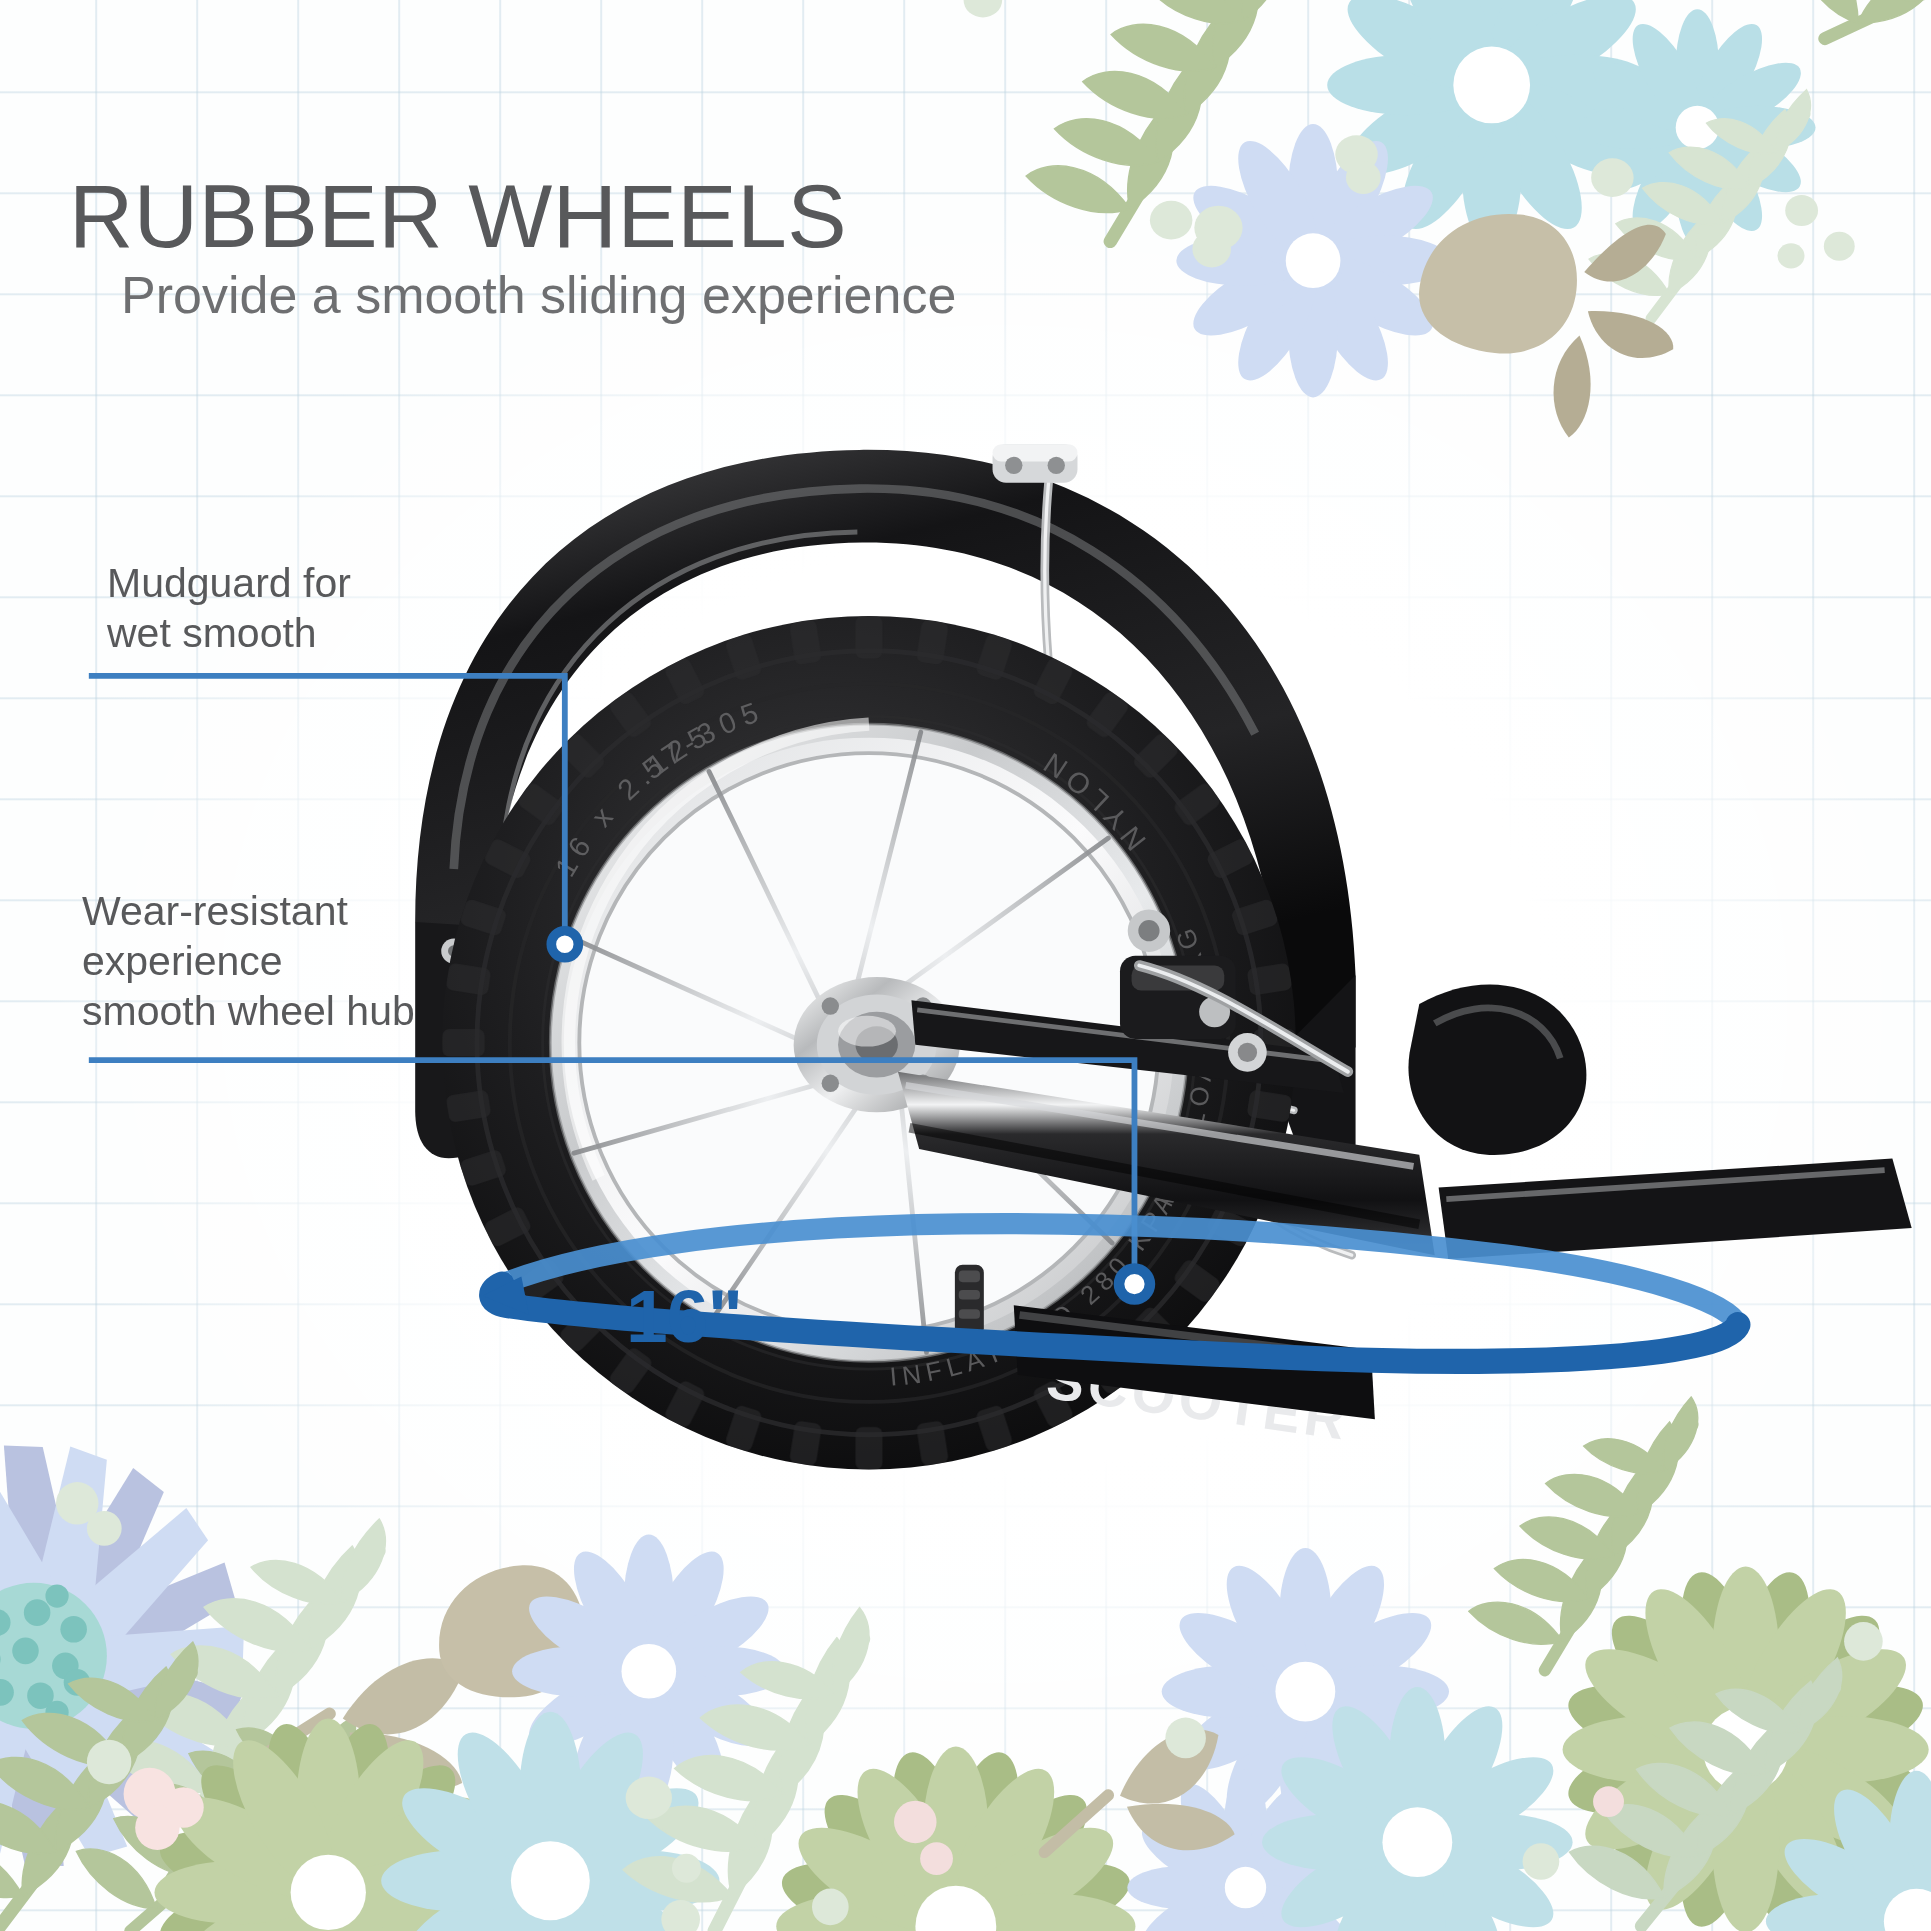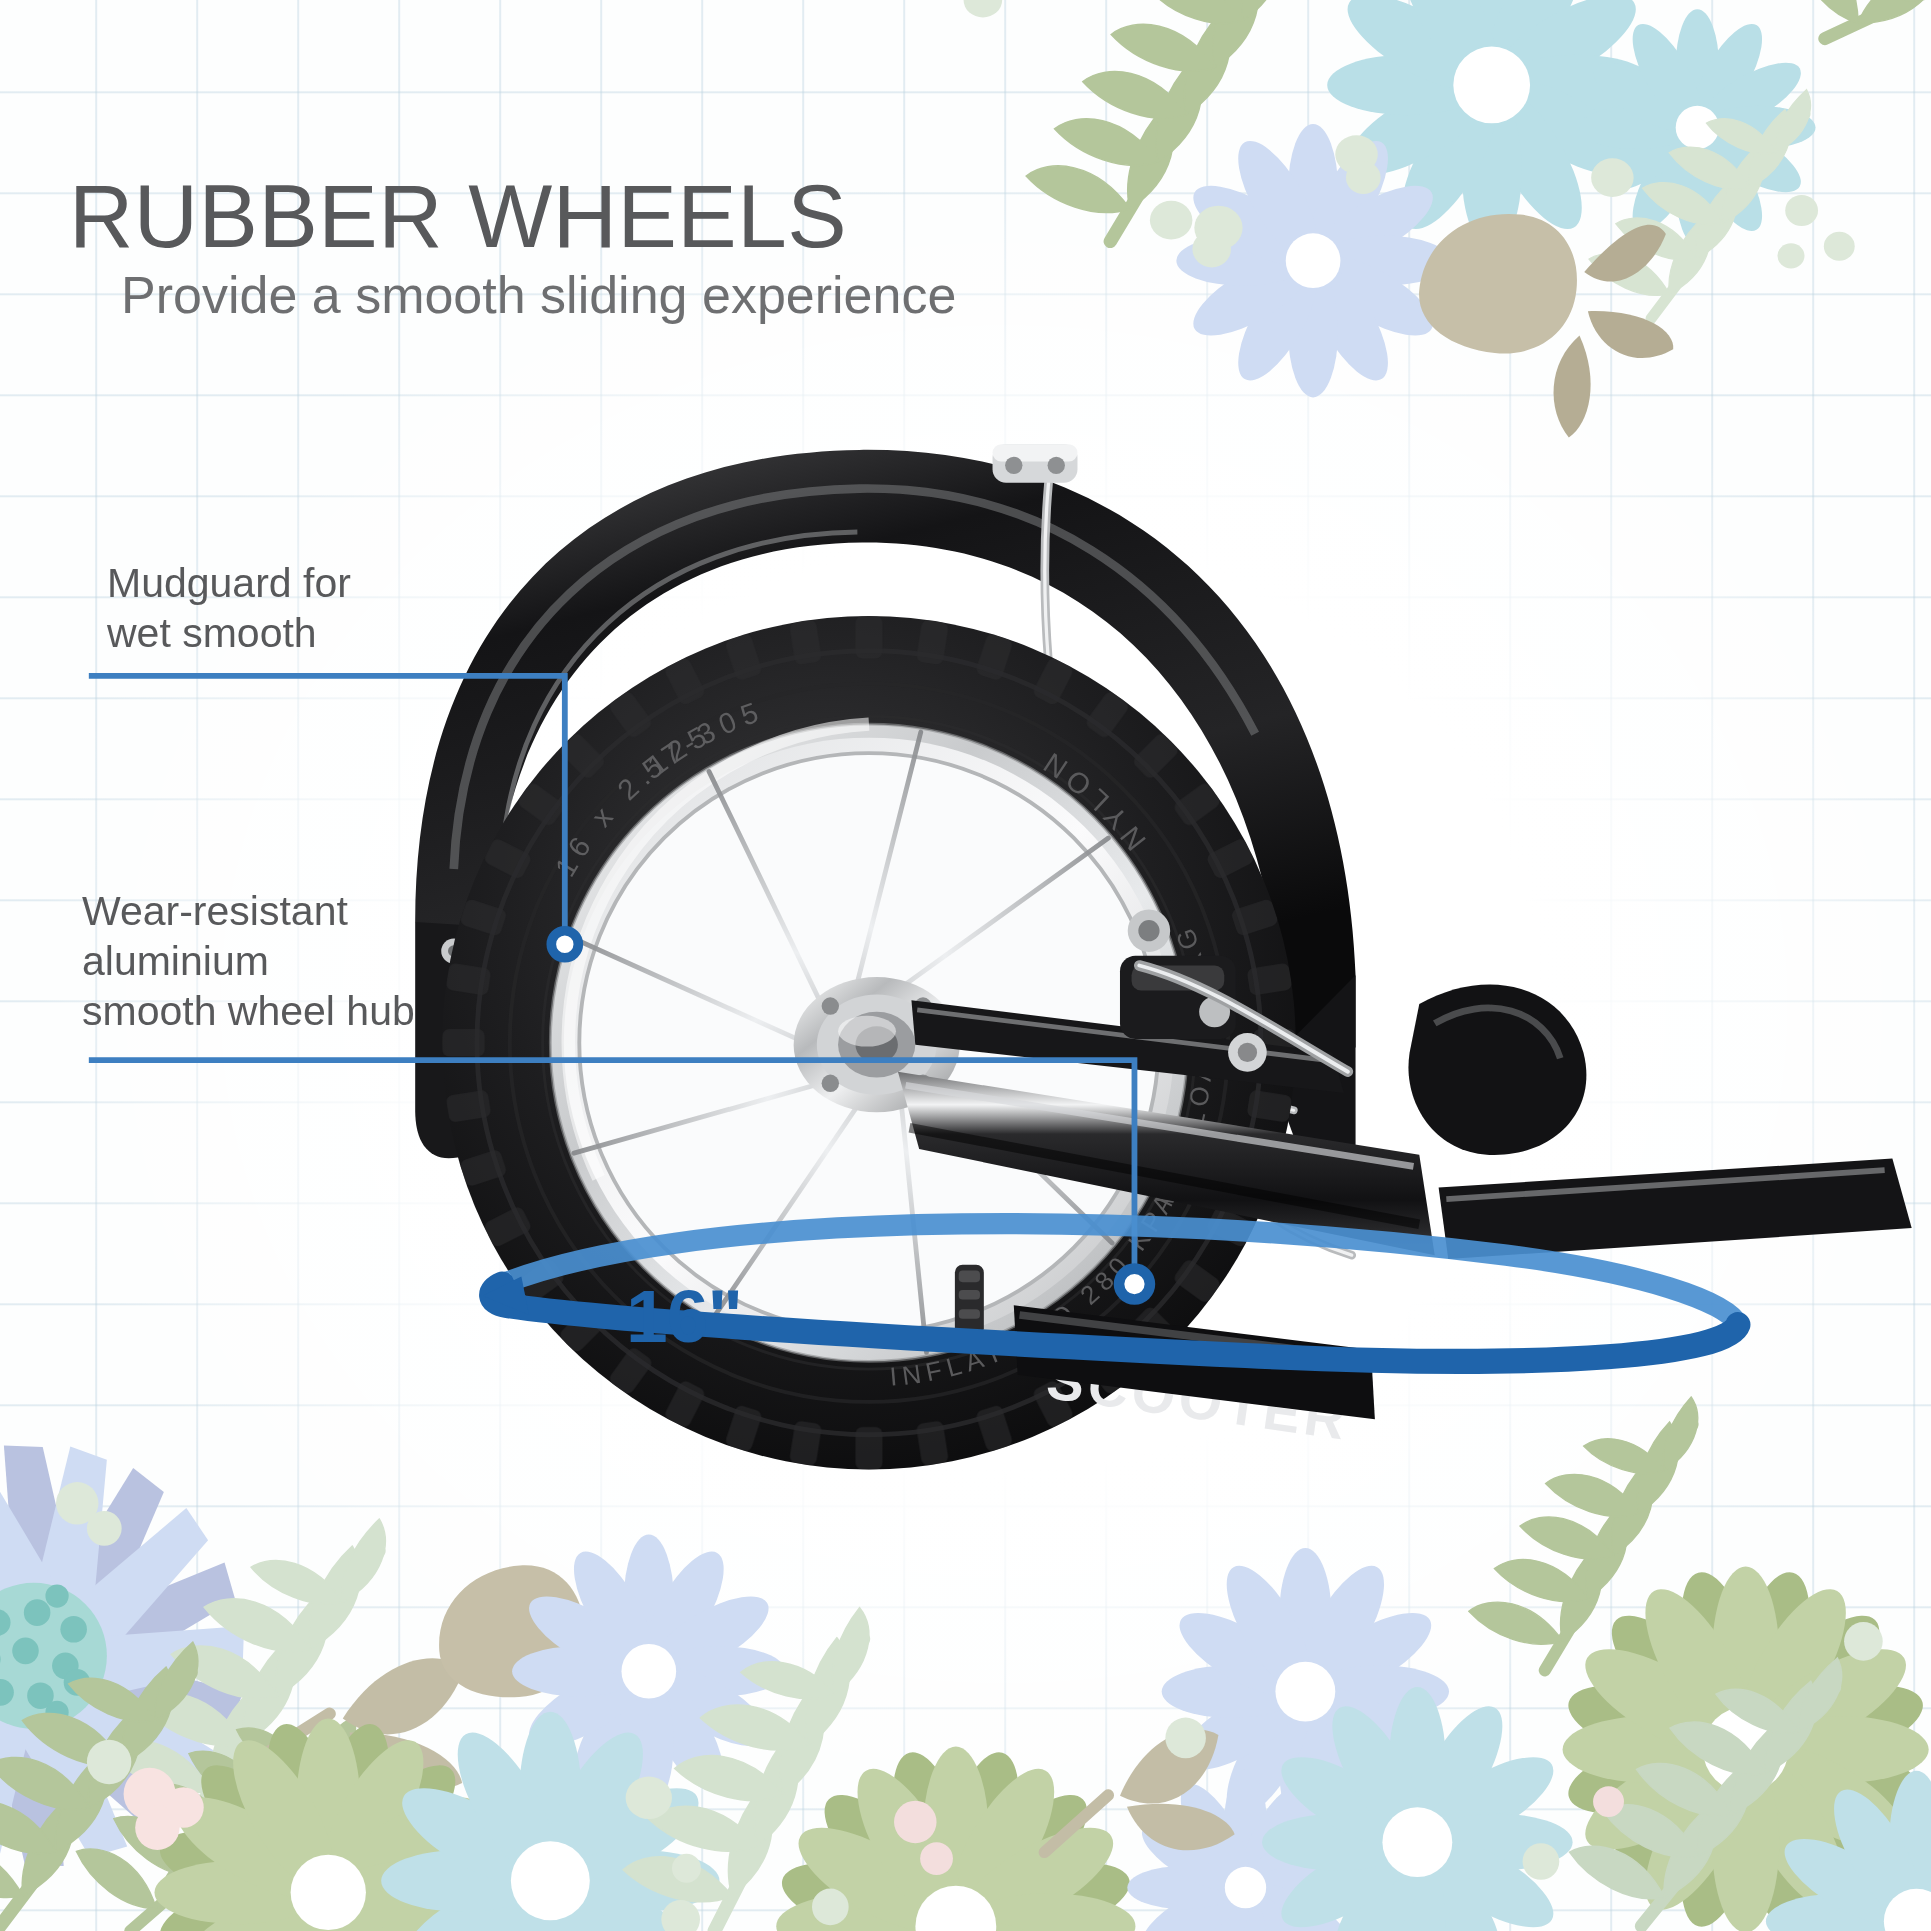--- a/index.html
+++ b/index.html
@@ -665,21 +665,21 @@
     <div class="title2">RUBBER WHEELS</div>
     <div class="subtitle">Provide a smooth sliding experience</div>
 
     <div class="callout callout-1">
       <div>Mudguard for</div>
       <div>wet smooth</div>
     </div>
 
     <div class="callout callout-2">
       <div>Wear-resistant</div>
-      <div>aluminium</div>
+      <div>experience</div>
       <div>smooth wheel hub</div>
     </div>
 
     <div class="dim-label">16"</div>
   </div>
 
   <div class="vignette"></div>
 </div>
 
 

